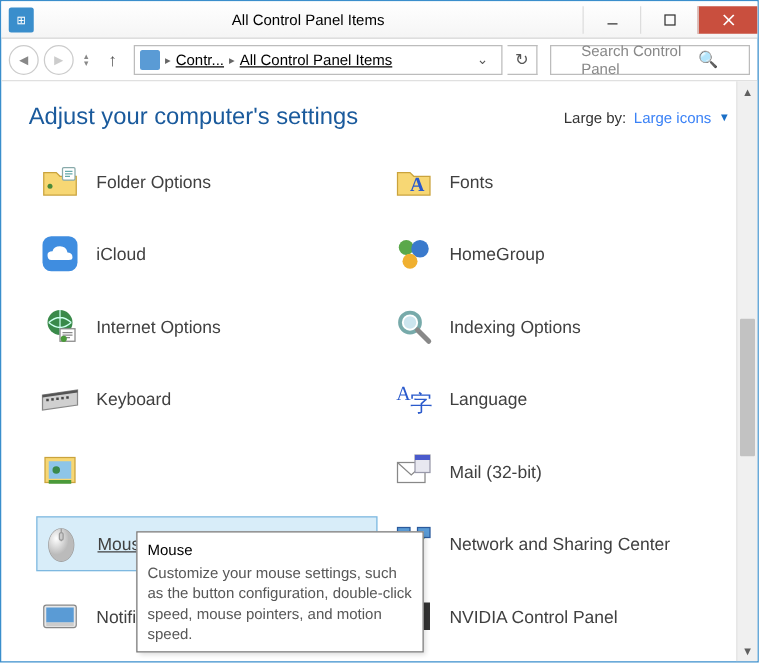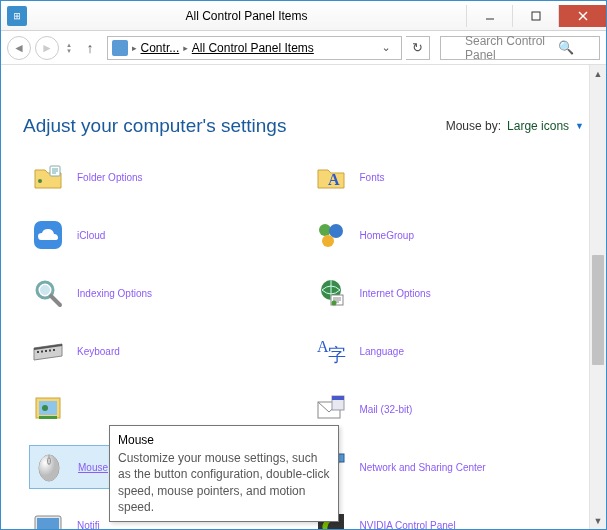--- a/index.html
+++ b/index.html
@@ -22,32 +22,32 @@
   .addressbar .cpicon { width:16px;height:16px;background:#5a9bd5;border-radius:2px;flex-shrink:0;}
   .addressbar .crumb { white-space: nowrap; text-decoration: underline; }
   .addressbar .sep { color:#666; font-size:9px;}
   .addressbar .spacer{flex:1;}
   .addrbtn { width:22px;height:22px; display:flex;align-items:center;justify-content:center;color:#555;font-size:11px;}
   .refresh { width:24px; height:24px; border:1px solid #bcbcbc; border-left:none; display:flex;align-items:center;justify-content:center;font-size:13px;color:#555; margin-right:6px;}
   .searchbox { width: 160px; height: 24px; border: 1px solid #bcbcbc; display:flex; align-items:center; padding: 0 24px; color:#888;}
   .searchbox .sicon { margin-left:auto; font-size:13px; color:#666;}
 
   .content { position: relative; padding: 18px 22px 0 22px; height: calc(100% - 64px); overflow:hidden;}
-  .headerrow { display:flex; margin-bottom: 18px; margin-top: 32px;}
+  .headerrow { display:flex; margin-bottom: 18px;}
   .heading { color: #1a5a9c; font-size: 19px; font-weight: 400; }
   .viewby { margin-left:auto; font-size:12px; color:#333; display:flex;align-items:center;gap:6px;}
-  .viewby .vlink { color: #14532d; }
+  .viewby .vlink { color: #3b82f6; }
   .viewby .vdrop { color:#1a6fc7; font-size:9px;}
 
   .grid { display: grid; grid-template-columns: 1fr 1fr; column-gap: 10px; row-gap: 14px; padding-left: 6px;}
   .item { display:flex; align-items:center; gap:12px; height:44px; padding: 2px 6px 2px 2px; position: relative;}
   .item.selected { background: #d8edf9; border: 1px solid #7eb8e0; }
   .icon { width: 34px; height: 34px; flex-shrink:0; display:flex;align-items:center;justify-content:center; }
   .icon svg { width:34px;height:34px; }
-  .label { color: #8b5cf6; font-size: 10px; }
+  .label { color: #404040; font-size: 14px; }
   .item.selected .label { text-decoration: underline; }
 
   .cursor { position:absolute; width:20px; height:24px; }
   
   .tooltip { position:absolute; background:#fff; border:1px solid #767676; padding:6px 8px; width:230px; font-size:12px; color:#575757; box-shadow: 2px 2px 4px rgba(0,0,0,0.15); line-height:1.35;}
   .tooltip .tt-title { color:#000; margin-bottom:2px;}
 
   .scrollbar { position:absolute; right:0; top:64px; bottom:0; width:17px; background:#f0f0f0; border-left:1px solid #e3e3e3;}
   .scrollbar .arrow{height:17px;display:flex;align-items:center;justify-content:center;color:#606060;font-size:9px;}
   .scrollbar .thumb{position:absolute; top:190px; height:110px; left:2px; right:2px; background:#c2c2c2; border-radius:1px;}
@@ -99,21 +99,21 @@
   <div class="searchbox">
     <span>Search Control Panel</span>
     <span class="sicon">🔍</span>
   </div>
 </div>
 
 <div class="content">
   <div class="headerrow">
     <div class="heading">Adjust your computer's settings</div>
     <div class="viewby">
-      <span>Mouse by:</span>
+      <span>Large by:</span>
       <span class="vlink">Large icons</span>
       <span class="vdrop">▼</span>
     </div>
   </div>
 
   <div class="grid">
 
     <div class="item">
       <div class="icon">
           <svg viewBox="0 0 34 34">
@@ -148,44 +148,44 @@
 
     <div class="item">
       <div class="icon">
           <svg viewBox="0 0 34 34">
             <circle cx="11" cy="12" r="6" fill="#5aa84a"></circle>
             <circle cx="22" cy="13" r="7" fill="#3a7acc"></circle>
             <circle cx="14" cy="23" r="6" fill="#f0b030"></circle>
           </svg>
         </div>
       <div class="label">HomeGroup</div>
-    </div>
-
-    <div class="item">
-      <div class="icon">
-          <svg viewBox="0 0 34 34">
-            <circle cx="14" cy="14" r="8" fill="none" stroke="#7aa" stroke-width="3"></circle>
-            <circle cx="14" cy="14" r="5" fill="#cce5ee"></circle>
-            <line x1="20" y1="20" x2="29" y2="29" stroke="#888" stroke-width="4" stroke-linecap="round"></line>
-          </svg>
-        </div>
-      <div class="label">Indexing Options</div>
     </div>
 
     <div class="item">
       <div class="icon">
           <svg viewBox="0 0 34 34">
             <circle cx="17" cy="14" r="10" fill="#3a8a4a"></circle>
             <path d="M8 14 Q17 6 26 14 M8 14 Q17 22 26 14 M17 4 L17 24" stroke="#cfe" stroke-width="1" fill="none"></path>
             <rect x="17" y="19" width="12" height="10" fill="#fff" stroke="#888"></rect>
             <path d="M19 22 L27 22 M19 24 L27 24 M19 26 L25 26" stroke="#888"></path>
             <circle cx="20" cy="27" r="2.5" fill="#4a9a3a"></circle>
           </svg>
         </div>
       <div class="label">Internet Options</div>
+    </div>
+
+    <div class="item">
+      <div class="icon">
+          <svg viewBox="0 0 34 34">
+            <circle cx="14" cy="14" r="8" fill="none" stroke="#7aa" stroke-width="3"></circle>
+            <circle cx="14" cy="14" r="5" fill="#cce5ee"></circle>
+            <line x1="20" y1="20" x2="29" y2="29" stroke="#888" stroke-width="4" stroke-linecap="round"></line>
+          </svg>
+        </div>
+      <div class="label">Indexing Options</div>
     </div>
 
     <div class="item">
       <div class="icon">
           <svg viewBox="0 0 34 34">
             <path d="M3 14 L31 10 L31 22 L3 26 Z" fill="#d0d0d0" stroke="#888"></path>
             <path d="M3 14 L31 10 L31 12 L3 16 Z" fill="#555"></path>
             <g fill="#444">
               <rect x="6" y="17" width="2" height="2"></rect>
               <rect x="10" y="16.5" width="2" height="2"></rect>

